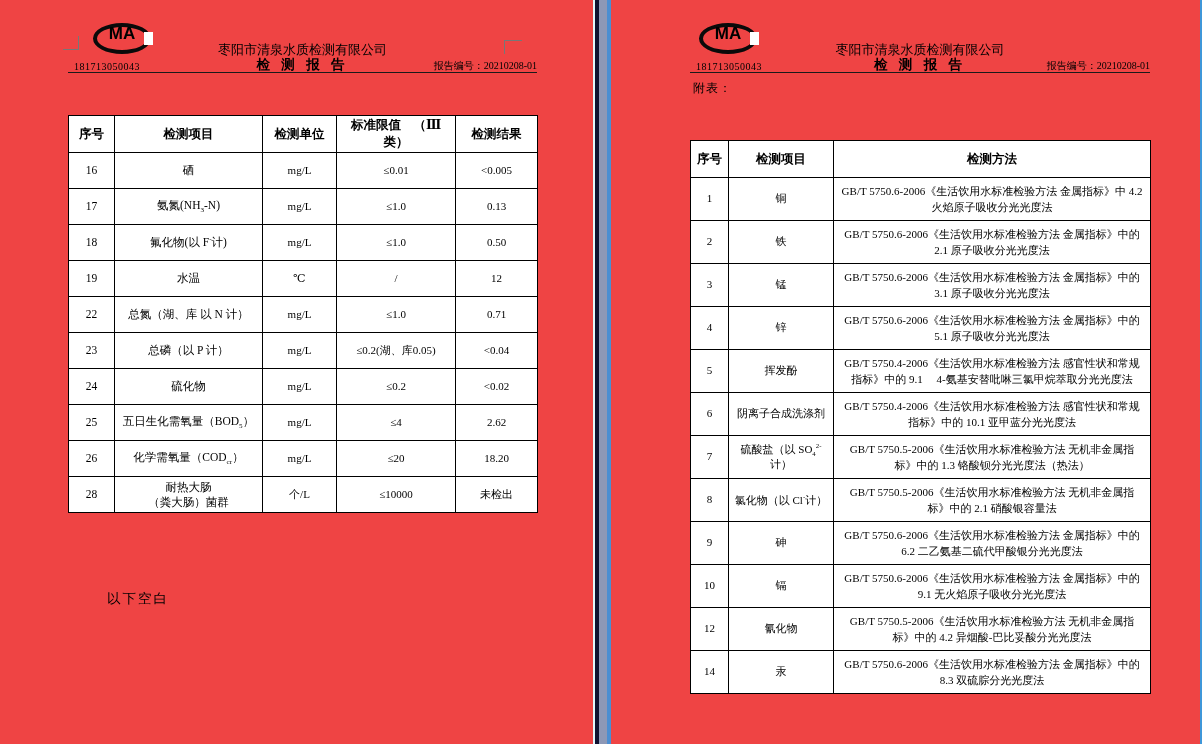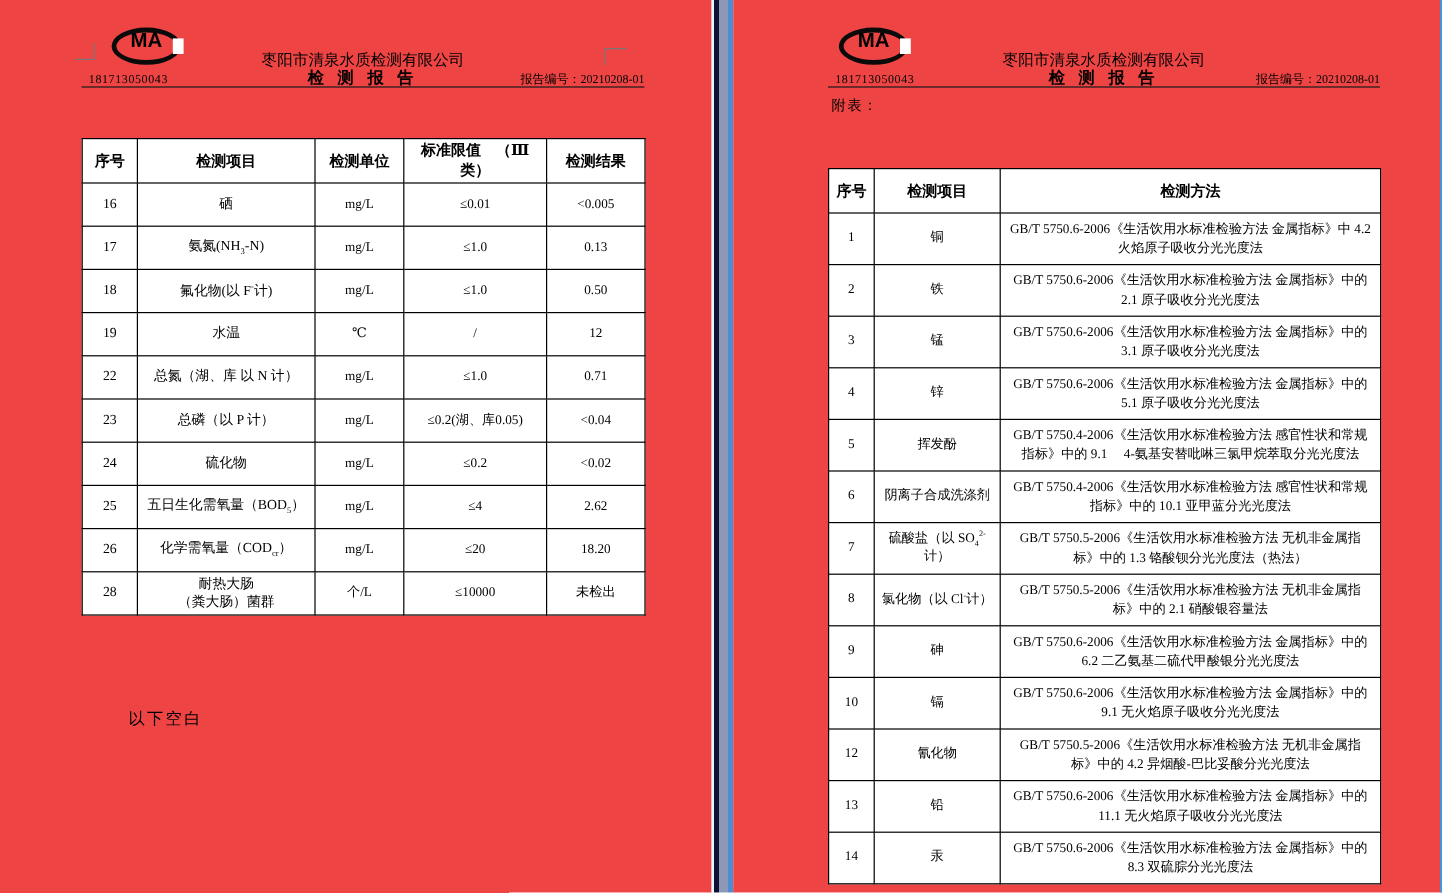--- a/index.html
+++ b/index.html
@@ -281,25 +281,20 @@
             <td class="c-method">GB/T 5750.6-2006《生活饮用水标准检验方法 金属指标》中的 9.1 无火焰原子吸收分光光度法</td>
           </tr>
 
 
           <tr>
             <td class="c-no">12</td>
             <td class="c-item">氰化物</td>
             <td class="c-method">GB/T 5750.5-2006《生活饮用水标准检验方法 无机非金属指标》中的 4.2 异烟酸-巴比妥酸分光光度法</td>
           </tr>
 
-          <tr>
-            <td class="c-no">13</td>
-            <td class="c-item">铅</td>
-            <td class="c-method">GB/T 5750.6-2006《生活饮用水标准检验方法 金属指标》中的 11.1 无火焰原子吸收分光光度法</td>
-          </tr>
 
           <tr>
             <td class="c-no">14</td>
             <td class="c-item">汞</td>
             <td class="c-method">GB/T 5750.6-2006《生活饮用水标准检验方法 金属指标》中的 8.3 双硫腙分光光度法</td>
           </tr>
 
         </tbody>
     </table>
   </section>

